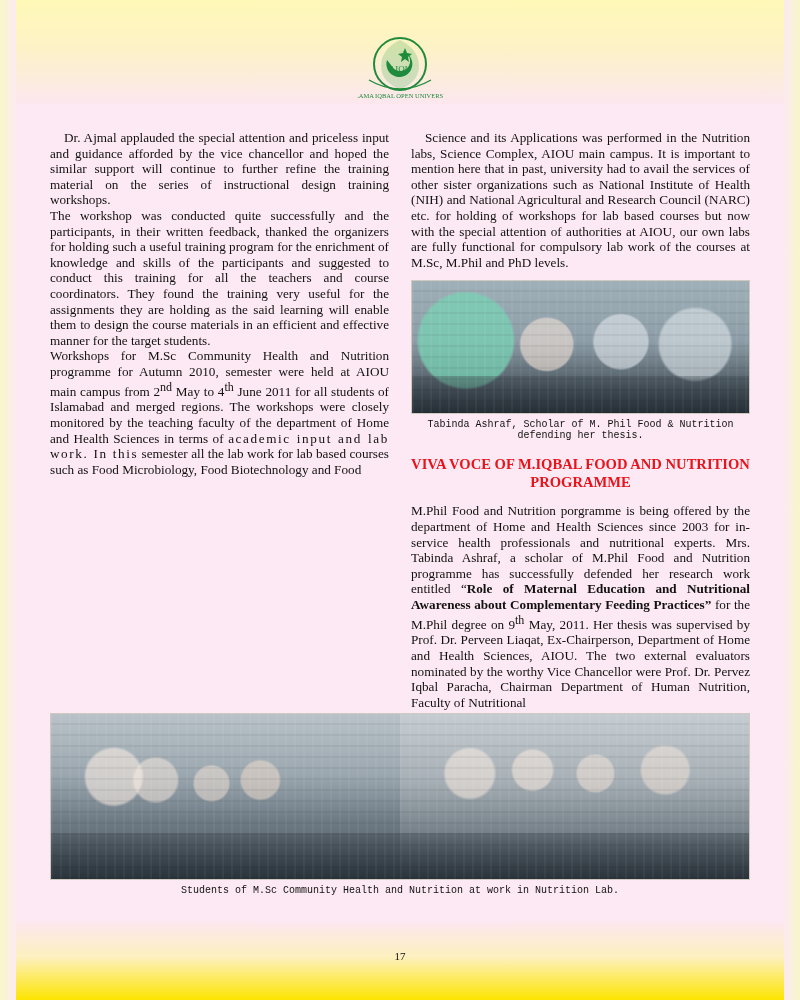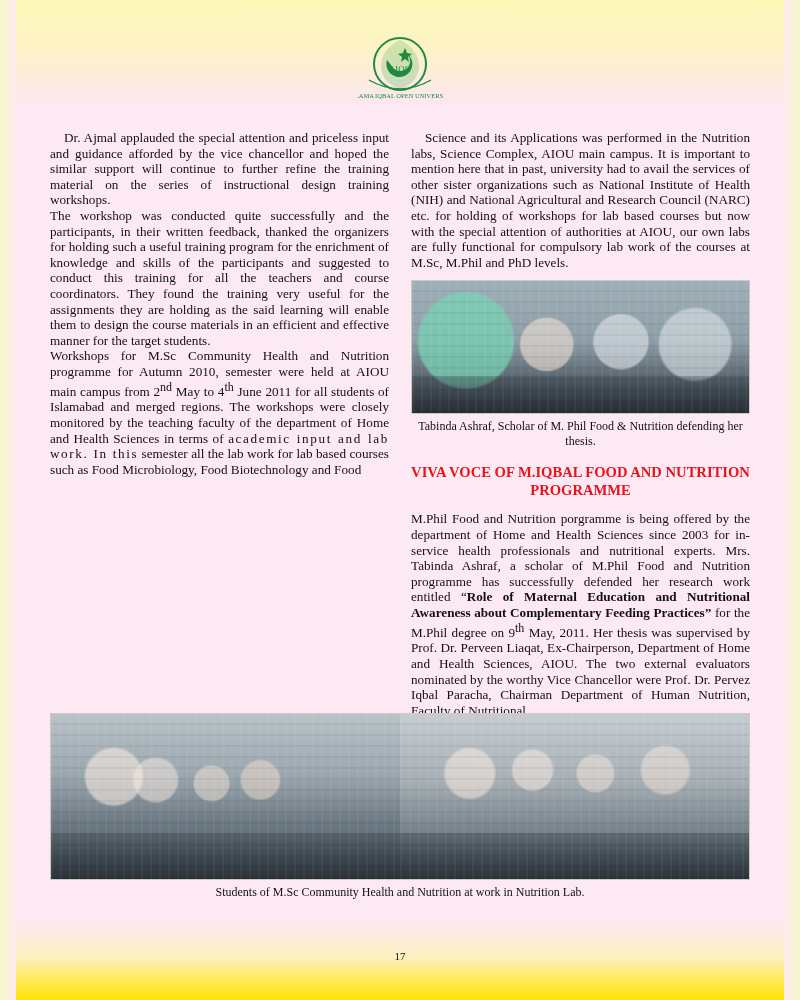--- a/index.html
+++ b/index.html
@@ -98,25 +98,25 @@
   b.inline { font-weight: bold; margin-top: 8px; }
 
   
   .photo {
     border: 1px solid #cfc9c0;
     position: relative;
     overflow: hidden;
     background: #7d8794;
   }
   .caption {
-    font-size: 12px;
+    font-size: 10px;
     text-align: center;
     color: #111;
     margin-top: 5px;
-    font-family: Liberation Serif, serif;
+    font-family: Liberation Mono, monospace;
   }
   .photo-thesis {
     width: 337px;
     height: 132px;
     margin-top: 10px;
   }
   .wide-photo-wrap {
     position: absolute;
     top: 713px;
     left: 50px;

